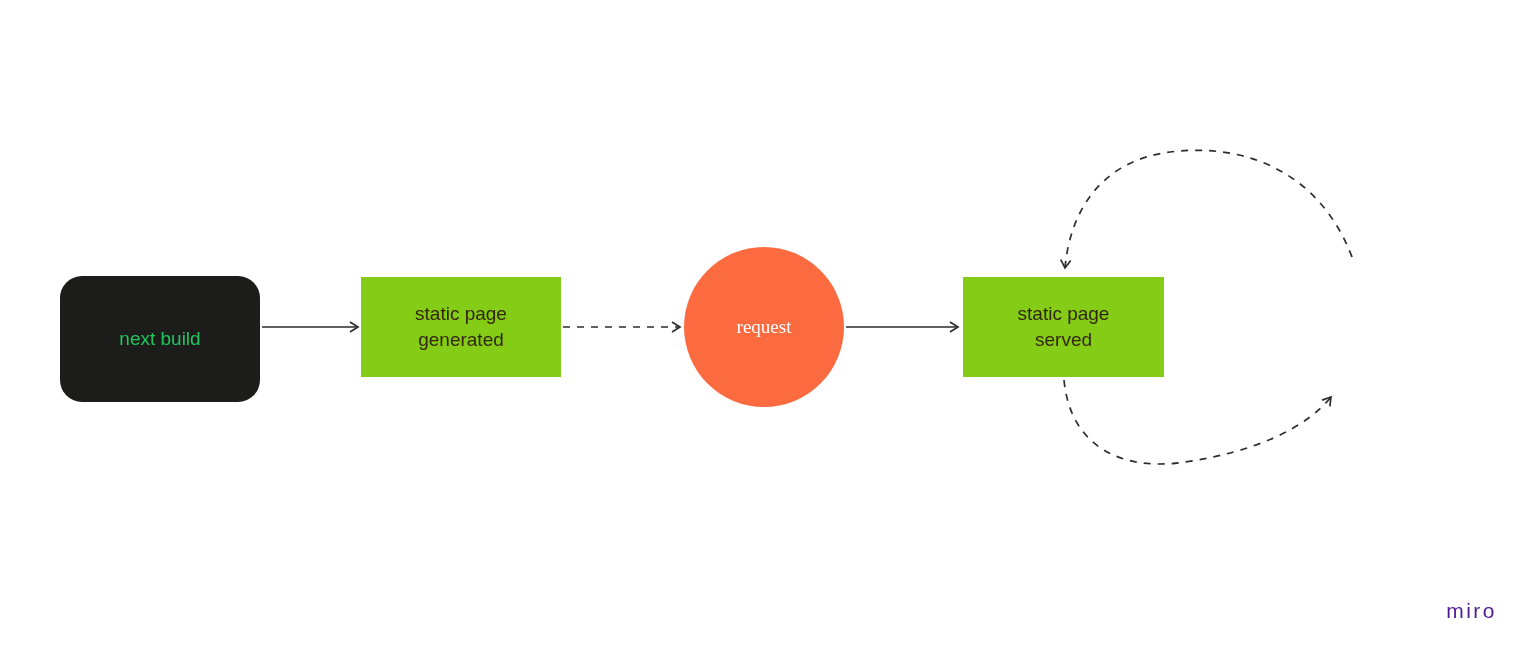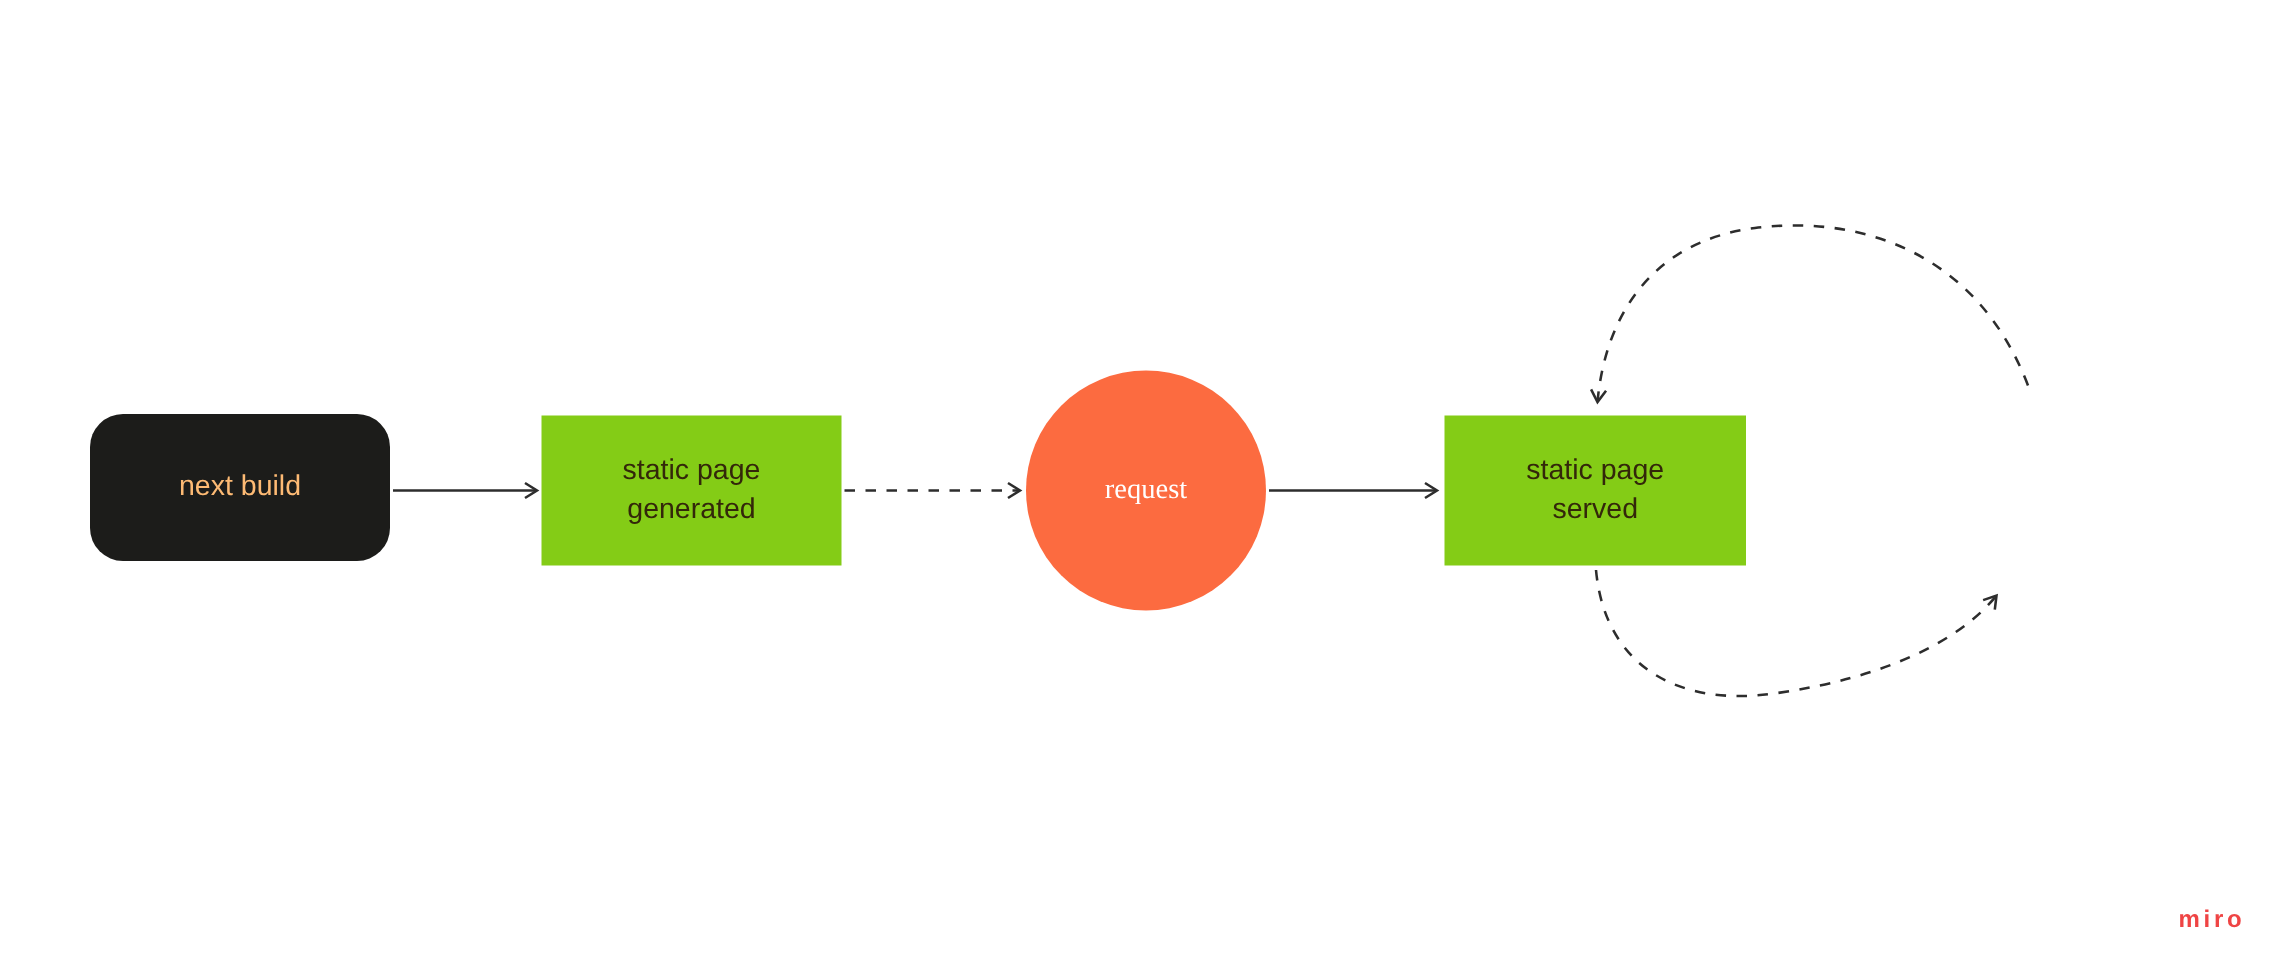--- a/index.html
+++ b/index.html
@@ -39,24 +39,24 @@
     font-size: 19px;
     line-height: 1.35;
     white-space: pre-line;
     box-sizing: border-box;
     cursor: default;
   }
   .node-next-build {
     left: 60px;
     top: 276px;
     width: 200px;
-    height: 98px;
+    height: 126px;
     border-radius: 22px;
     background: #1c1c1a;
-    color: #fdba74;
+    color: #22c55e;
   }
   .node-yellow {
     background: #84cc16;
     color: #33270a;
     justify-content: center;
   }
   .node-static-page-generated {
     left: 361px;
     top: 277px;
     width: 200px;
@@ -83,24 +83,24 @@
   .node-stock-api-route {
     left: 1301px;
     top: 249px;
     width: 156px;
     height: 156px;
   }
   .watermark {
     position: absolute;
     right: 33px;
     bottom: 30px;
-    font-size: 16px;
-    font-weight: 700;
+    font-size: 21px;
+    font-weight: 400;
     letter-spacing: 2.5px;
-    color: #ef4444;
+    color: #4c1d95;
     user-select: none;
   }
 </style>
 </head>
 <body>
 
 <div id="canvas">
 
   <svg id="connector-layer" viewBox="0 0 1530 653" xmlns="http://www.w3.org/2000/svg">
     <defs>

